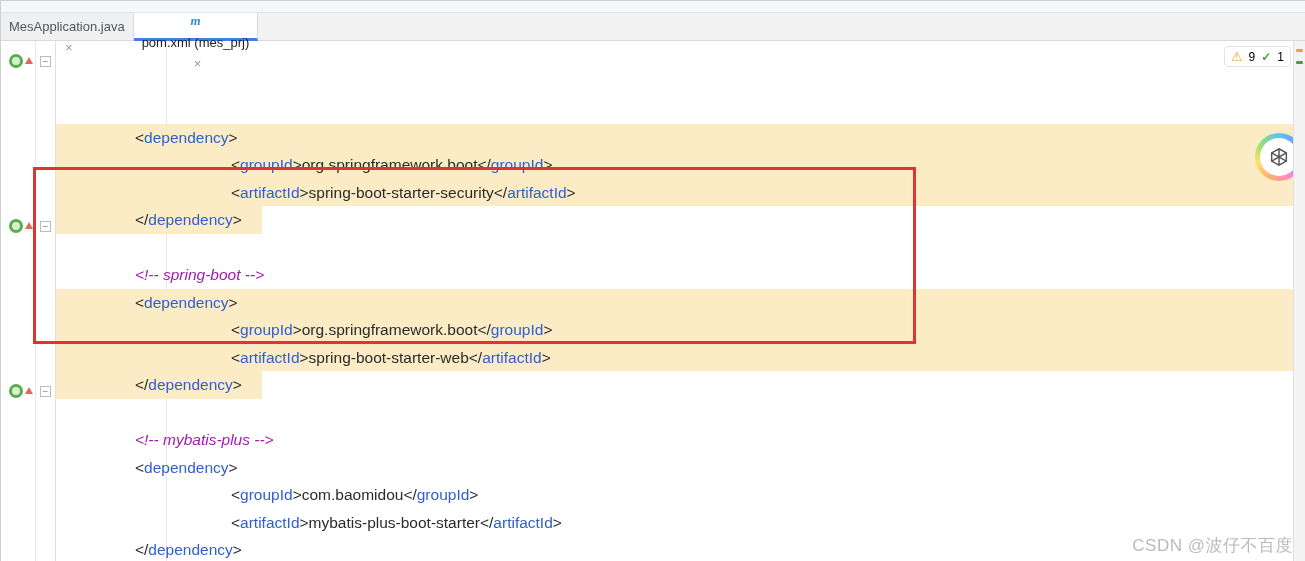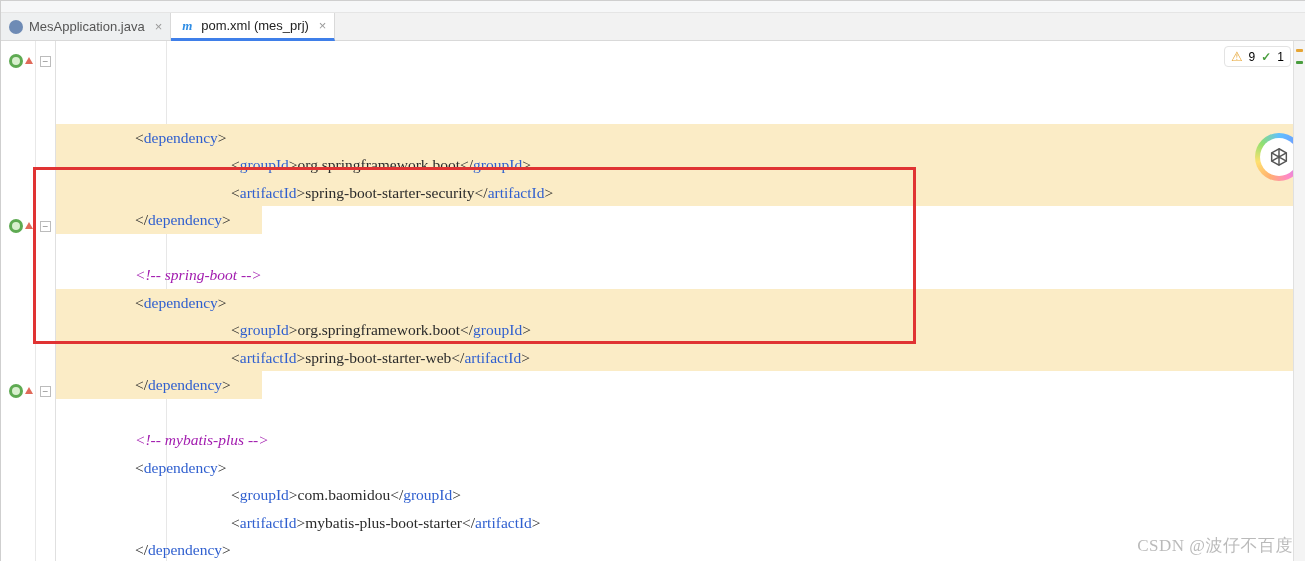--- a/index.html
+++ b/index.html
@@ -22,20 +22,21 @@
     background: #f2f2f2;
     font-size: 13px;
   }
   .tab {
     display: flex;
     align-items: center;
     padding: 0 8px 0 8px;
     border-right: 1px solid #d9d9d9;
     gap: 6px;
     cursor: pointer;
+    flex-direction: column;
   }
   .tab.inactive { background: #eef0f1; color: #555; }
   .tab.active   { background: #ffffff; color: #222; border-bottom: 3px solid #3f7fe9; margin-bottom: -1px; }
   .tab .icon-java { width:14px; height:14px; border-radius:50%; background:#6e8bb5; display:inline-block; }
   .tab .icon-m {
     display:inline-flex; width:16px; height:16px; align-items:center; justify-content:center;
     color:#2f8de5; font-weight:900; font-style:italic; font-family: Georgia, serif; font-size:13px;
   }
   .tab .close-x { color:#9a9a9a; font-size:13px; margin-left:4px; }
   .tab-label { white-space: nowrap; }
@@ -54,21 +55,21 @@
   }
   .gutter-icon-col {
     width: 20px;
     border-right: 1px solid #e0e0e0;
     background: #ffffff;
     position: relative;
   }
   .code-area {
     flex: 1;
     position: relative;
-    font-family: Liberation Serif, serif;
+    font-family: Liberation Sans, sans-serif;
     font-size: 15.5px;
     line-height: 27.5px;
     color: #2b2b2b;
     white-space: pre;
   }
 
   .code-line {
     height: 27.5px;
     position: relative;
     padding-left: 4px;
@@ -142,21 +143,21 @@
     color:#444;
   }
   .tool-badge-inner svg { width:22px; height:22px; }
 
   
   .wm {
     position:absolute; right:12px; bottom:4px;
     color: rgba(130,130,130,.55);
     font-size:17px;
     letter-spacing:.5px;
-    font-family: Liberation Serif, serif;
+    font-family: Liberation Sans, sans-serif;
     user-select:none;
   }
 
   
   .scroll-track {
     position:absolute; right:0; top:0; bottom:0; width:12px;
     background:#f4f4f4; border-left:1px solid #e0e0e0;
   }
   .scroll-mark { position:absolute; left:2px; right:2px; height:3px; border-radius:1px; }
   .sm-y { background:#e6a534; }

